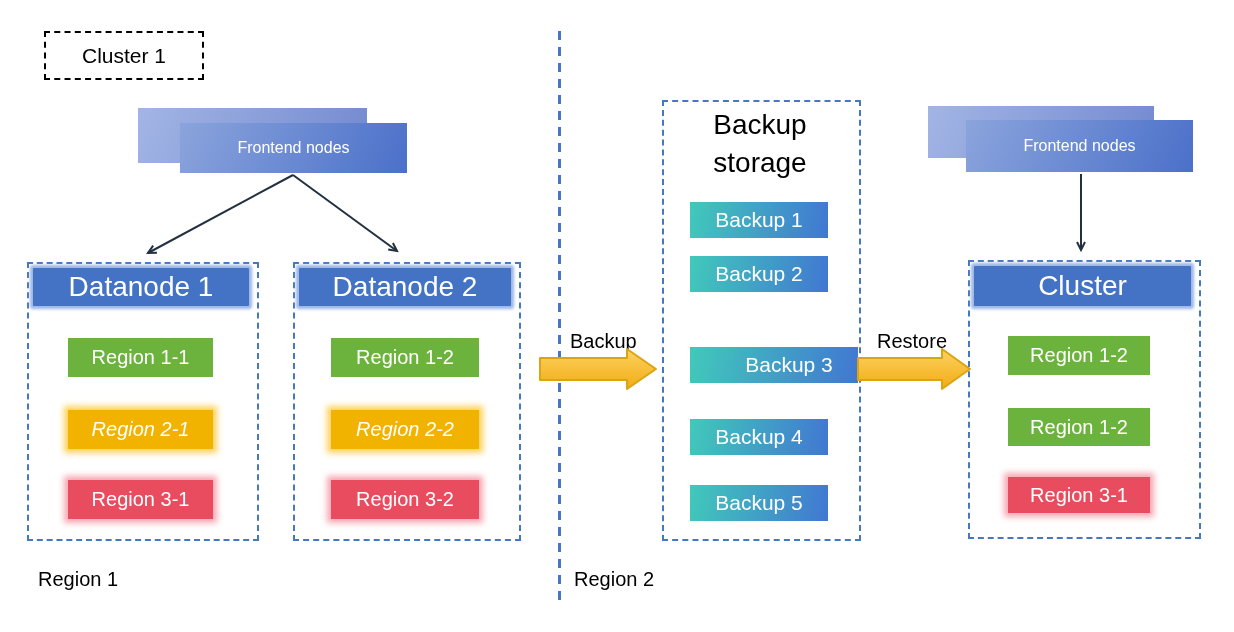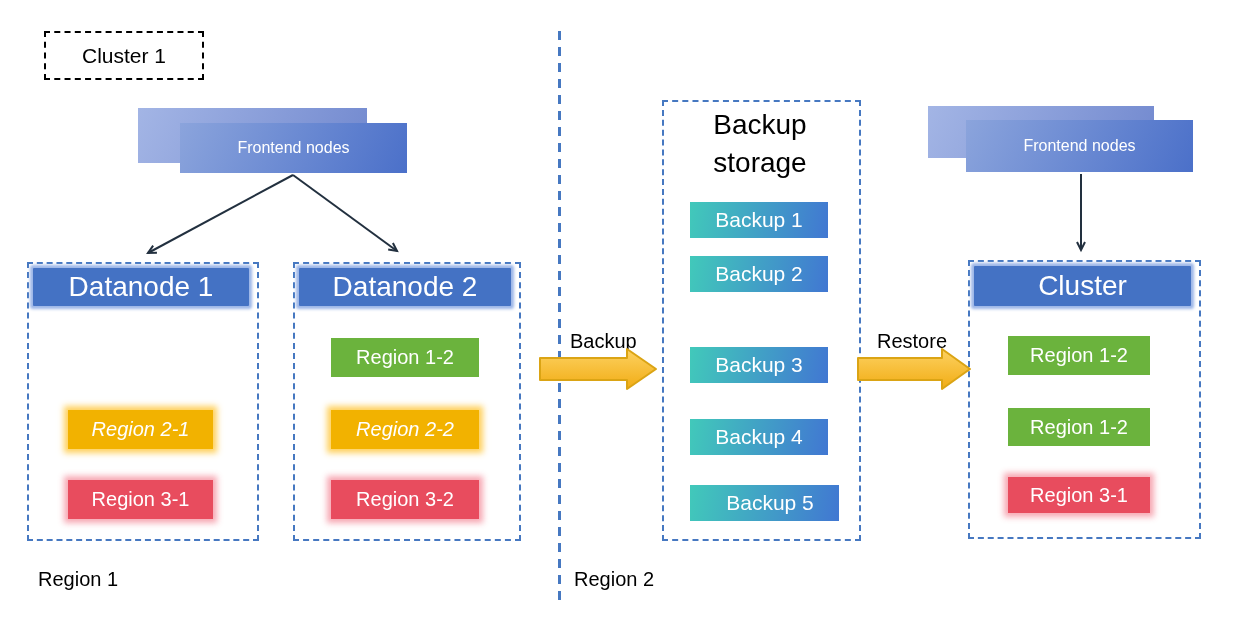--- a/index.html
+++ b/index.html
@@ -70,36 +70,37 @@
     <span>Frontend nodes</span>
   </div>
 
   <div class="abs fe-back" style="left:928px;top:106px;width:226px;height:52px;"></div>
   <div class="abs fe-front" style="left:966px;top:120px;width:227px;height:52px;">
     <span>Frontend nodes</span>
   </div>
 
   <div class="abs dn-container" style="left:27px;top:262px;width:228px;height:275px;"></div>
   <div class="abs dn-header" style="left:33px;top:268px;width:216px;height:38px;">Datanode 1</div>
+  <div class="abs region" style="left:68px;top:338px;width:145px;height:39px;" data-type="green">Region 1-1</div>
   <div class="abs region" style="left:68px;top:410px;width:145px;height:39px;" data-type="amber">Region 2-1</div>
   <div class="abs region" style="left:68px;top:480px;width:145px;height:39px;" data-type="red">Region 3-1</div>
 
   <div class="abs dn-container" style="left:293px;top:262px;width:224px;height:275px;"></div>
   <div class="abs dn-header" style="left:299px;top:268px;width:212px;height:38px;">Datanode 2</div>
   <div class="abs region" style="left:331px;top:338px;width:148px;height:39px;" data-type="green">Region 1-2</div>
   <div class="abs region" style="left:331px;top:410px;width:148px;height:39px;" data-type="amber">Region 2-2</div>
   <div class="abs region" style="left:331px;top:480px;width:148px;height:39px;" data-type="red">Region 3-2</div>
 
   <div class="abs bs-container" style="left:662px;top:100px;width:195px;height:437px;"></div>
   <div class="abs bs-title" style="left:699px;top:106px;width:122px;">Backup storage</div>
   <div class="abs backup-box" style="left:690px;top:202px;width:138px;height:36px;">Backup 1</div>
   <div class="abs backup-box" style="left:690px;top:256px;width:138px;height:36px;">Backup 2</div>
-  <div class="abs backup-box" style="left:690px;top:347px;width:138px;height:36px;">Backup 3</div>
+  <div class="abs backup-box" style="left:690px;top:347px;width:138px;height:36px;padding-left:30px;">Backup 3</div>
   <div class="abs backup-box" style="left:690px;top:419px;width:138px;height:36px;">Backup 4</div>
-  <div class="abs backup-box" style="left:690px;top:485px;width:138px;height:36px;padding-left:11px;">Backup 5</div>
+  <div class="abs backup-box" style="left:690px;top:485px;width:138px;height:36px;">Backup 5</div>
 
   <div class="abs dn-container" style="left:968px;top:260px;width:229px;height:275px;"></div>
   <div class="abs dn-header" style="left:974px;top:266px;width:217px;height:40px;">Cluster</div>
   <div class="abs region" style="left:1008px;top:336px;width:142px;height:39px;" data-type="green">Region 1-2</div>
   <div class="abs region" style="left:1008px;top:408px;width:142px;height:38px;" data-type="green">Region 1-2</div>
   <div class="abs region" style="left:1008px;top:477px;width:142px;height:36px;" data-type="red">Region 3-1</div>
 
   <div class="abs small-label" style="left:570px;top:330px;">Backup</div>
   <div class="abs small-label" style="left:877px;top:330px;">Restore</div>
 

